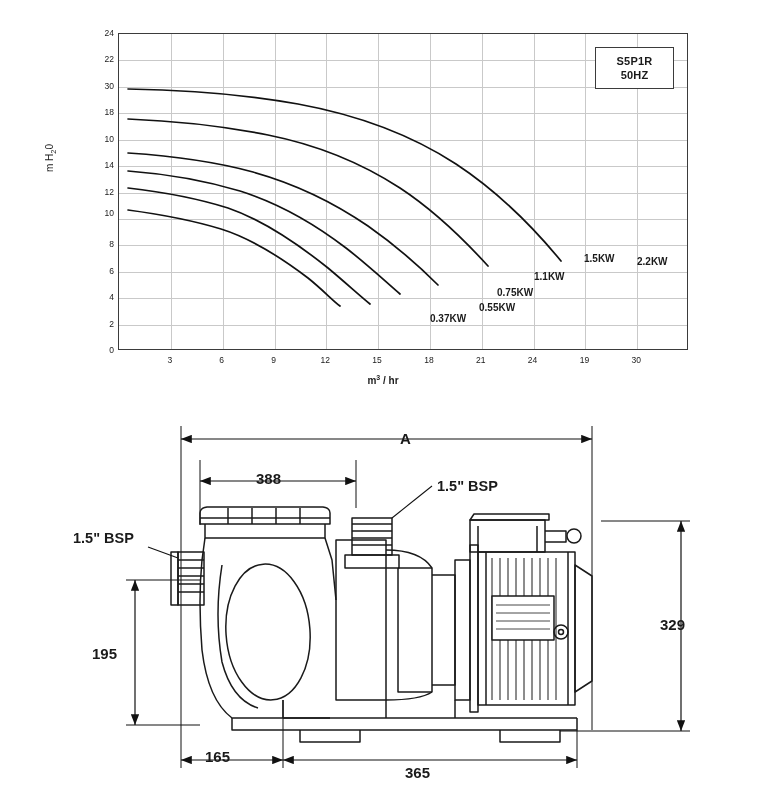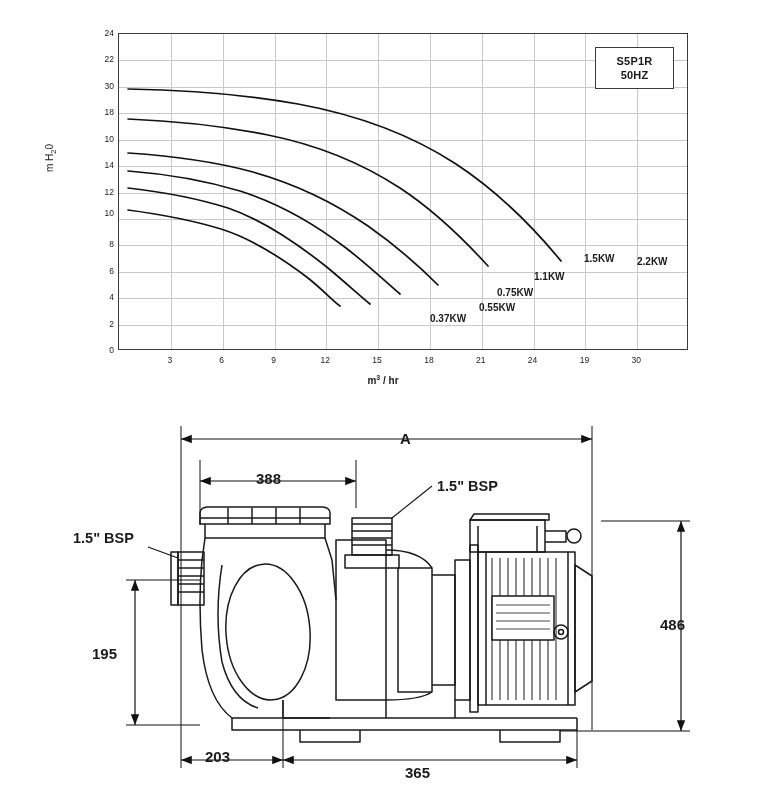--- a/index.html
+++ b/index.html
@@ -298,22 +298,22 @@
         <path d="M283,318 L577,318"></path>
         <path d="M300,330 L300,342 L360,342 L360,330"></path>
         <path d="M500,330 L500,342 L560,342 L560,330"></path>
         <path d="M386,300 L386,318"></path>
         <path d="M455,300 L455,318"></path>
       </g>
     </svg>
 
     <div class="dim-text" style="left:400px;top:30px">A</div>
     <div class="dim-text" style="left:256px;top:70px">388</div>
-    <div class="dim-text" style="left:660px;top:216px">486</div>
+    <div class="dim-text" style="left:660px;top:216px">329</div>
     <div class="dim-text" style="left:92px;top:245px">195</div>
-    <div class="dim-text" style="left:205px;top:348px">203</div>
+    <div class="dim-text" style="left:205px;top:348px">165</div>
     <div class="dim-text" style="left:405px;top:364px">365</div>
 
     <div class="bsp-text" style="left:437px;top:78px">1.5" BSP</div>
     <div class="bsp-text" style="left:73px;top:130px">1.5" BSP</div>
   </div>
 
 </div>
 
 </body></html>

